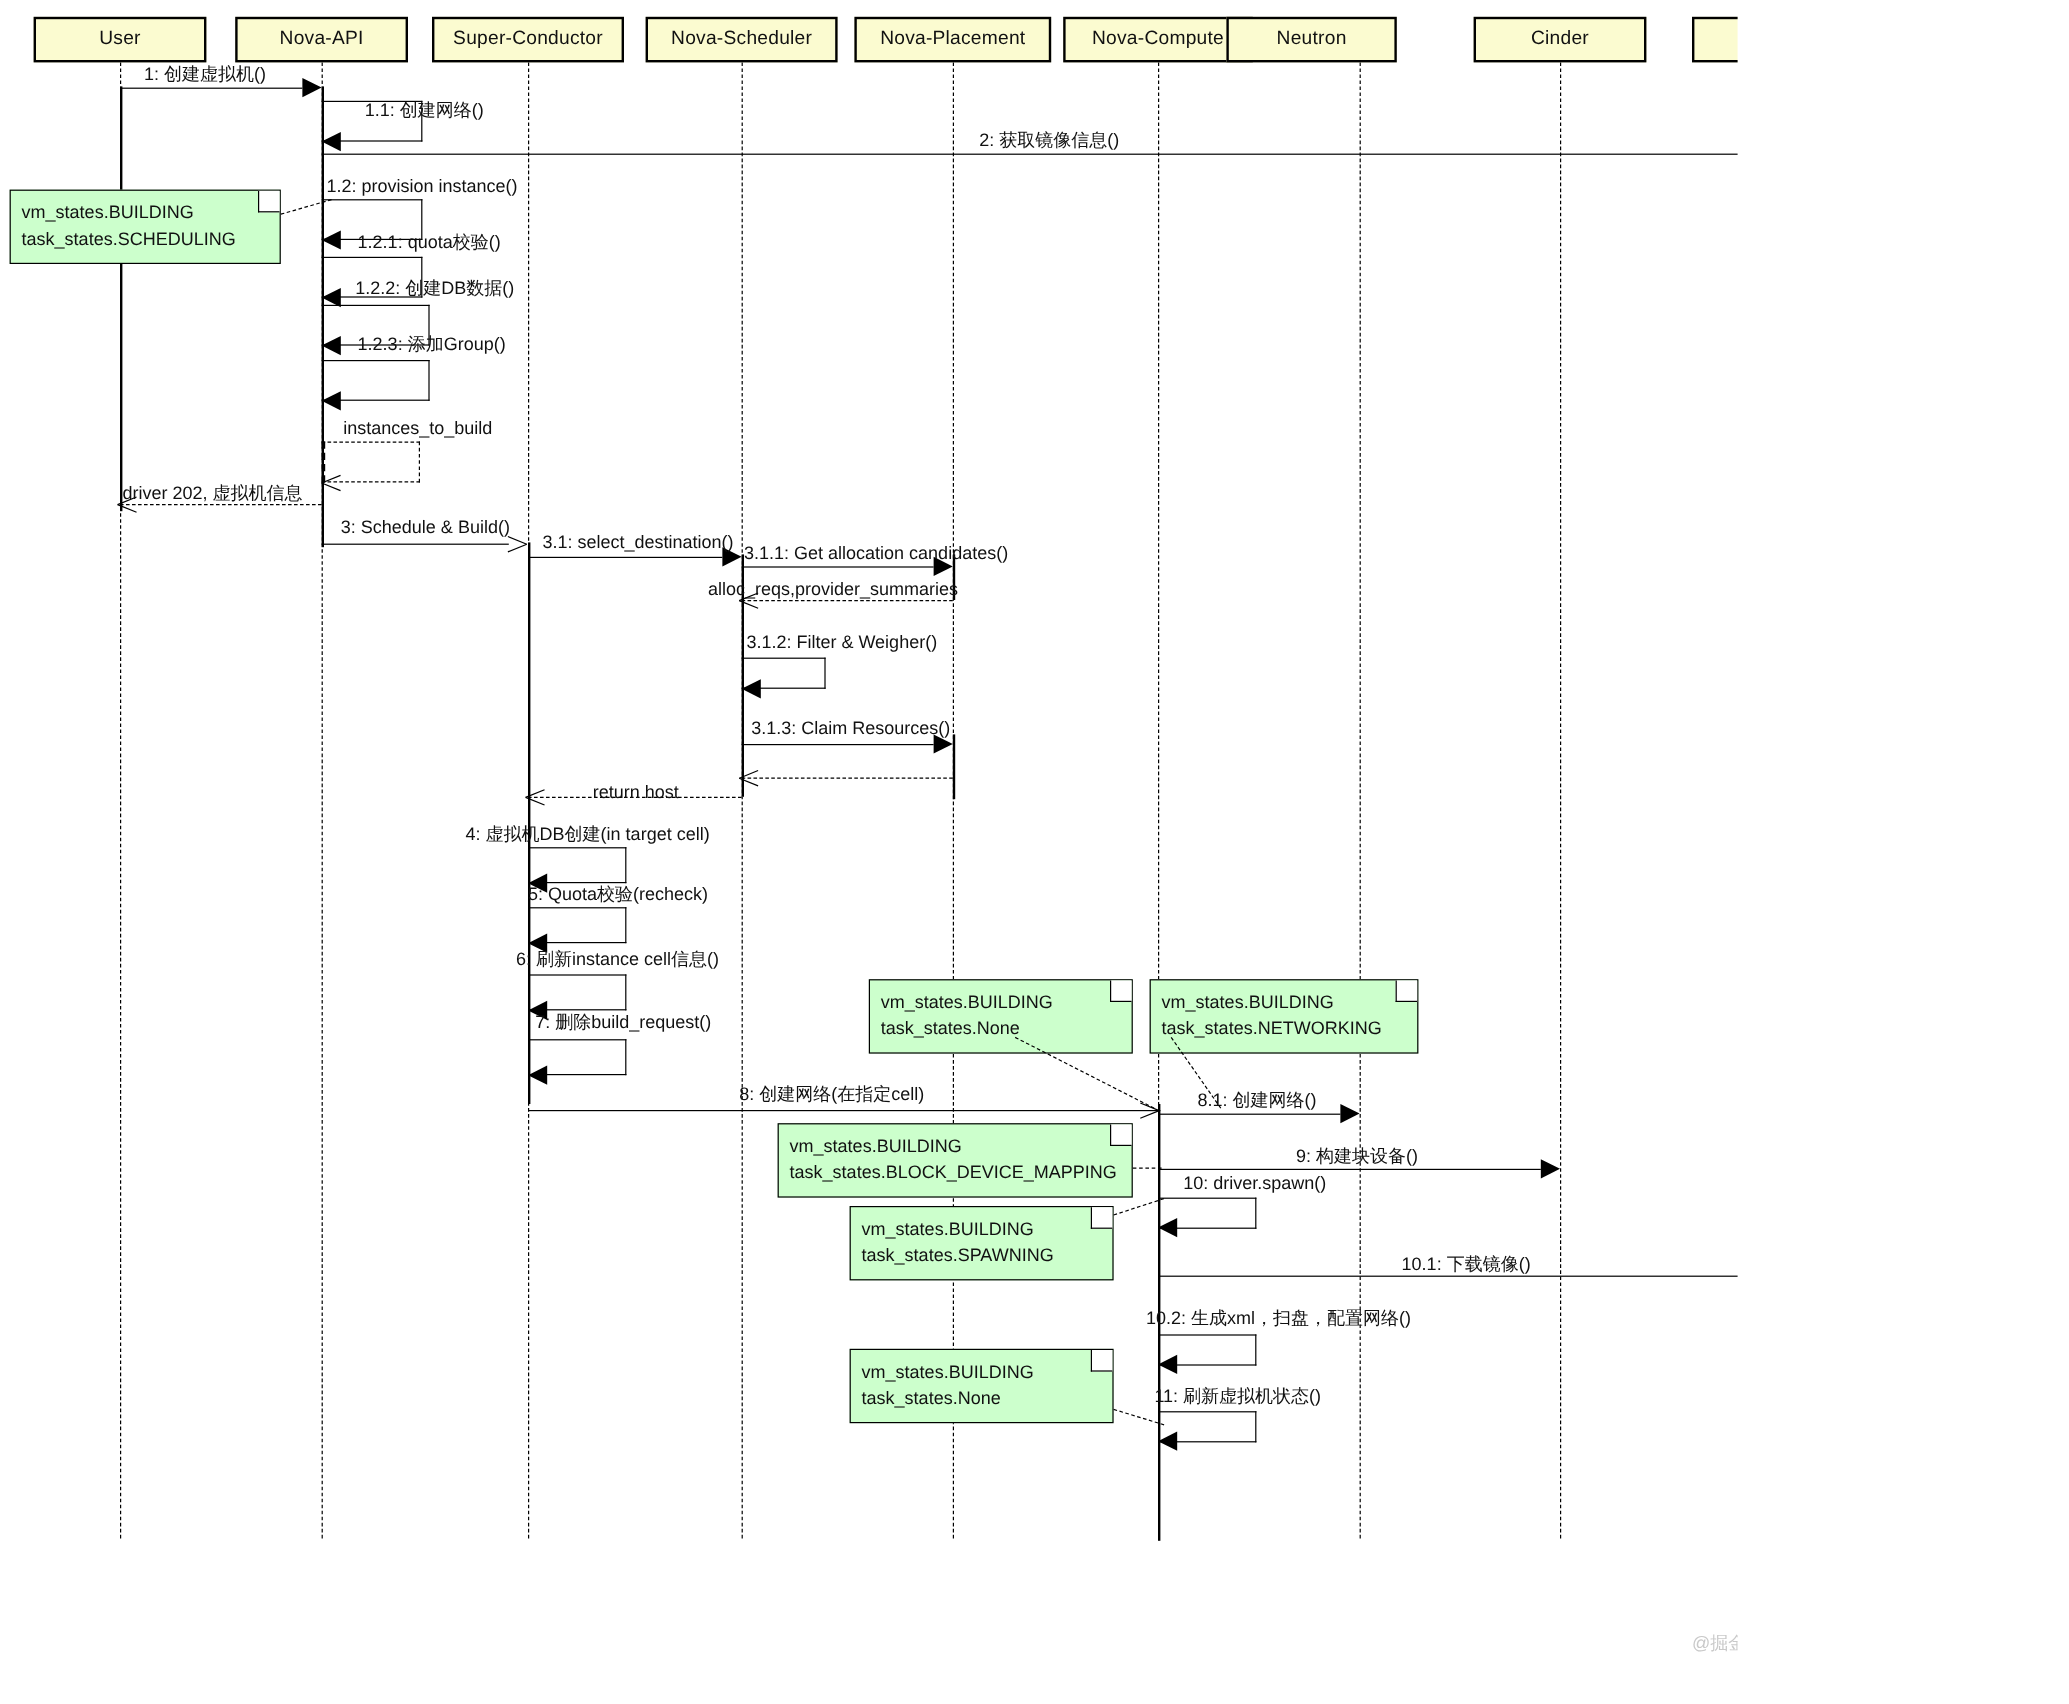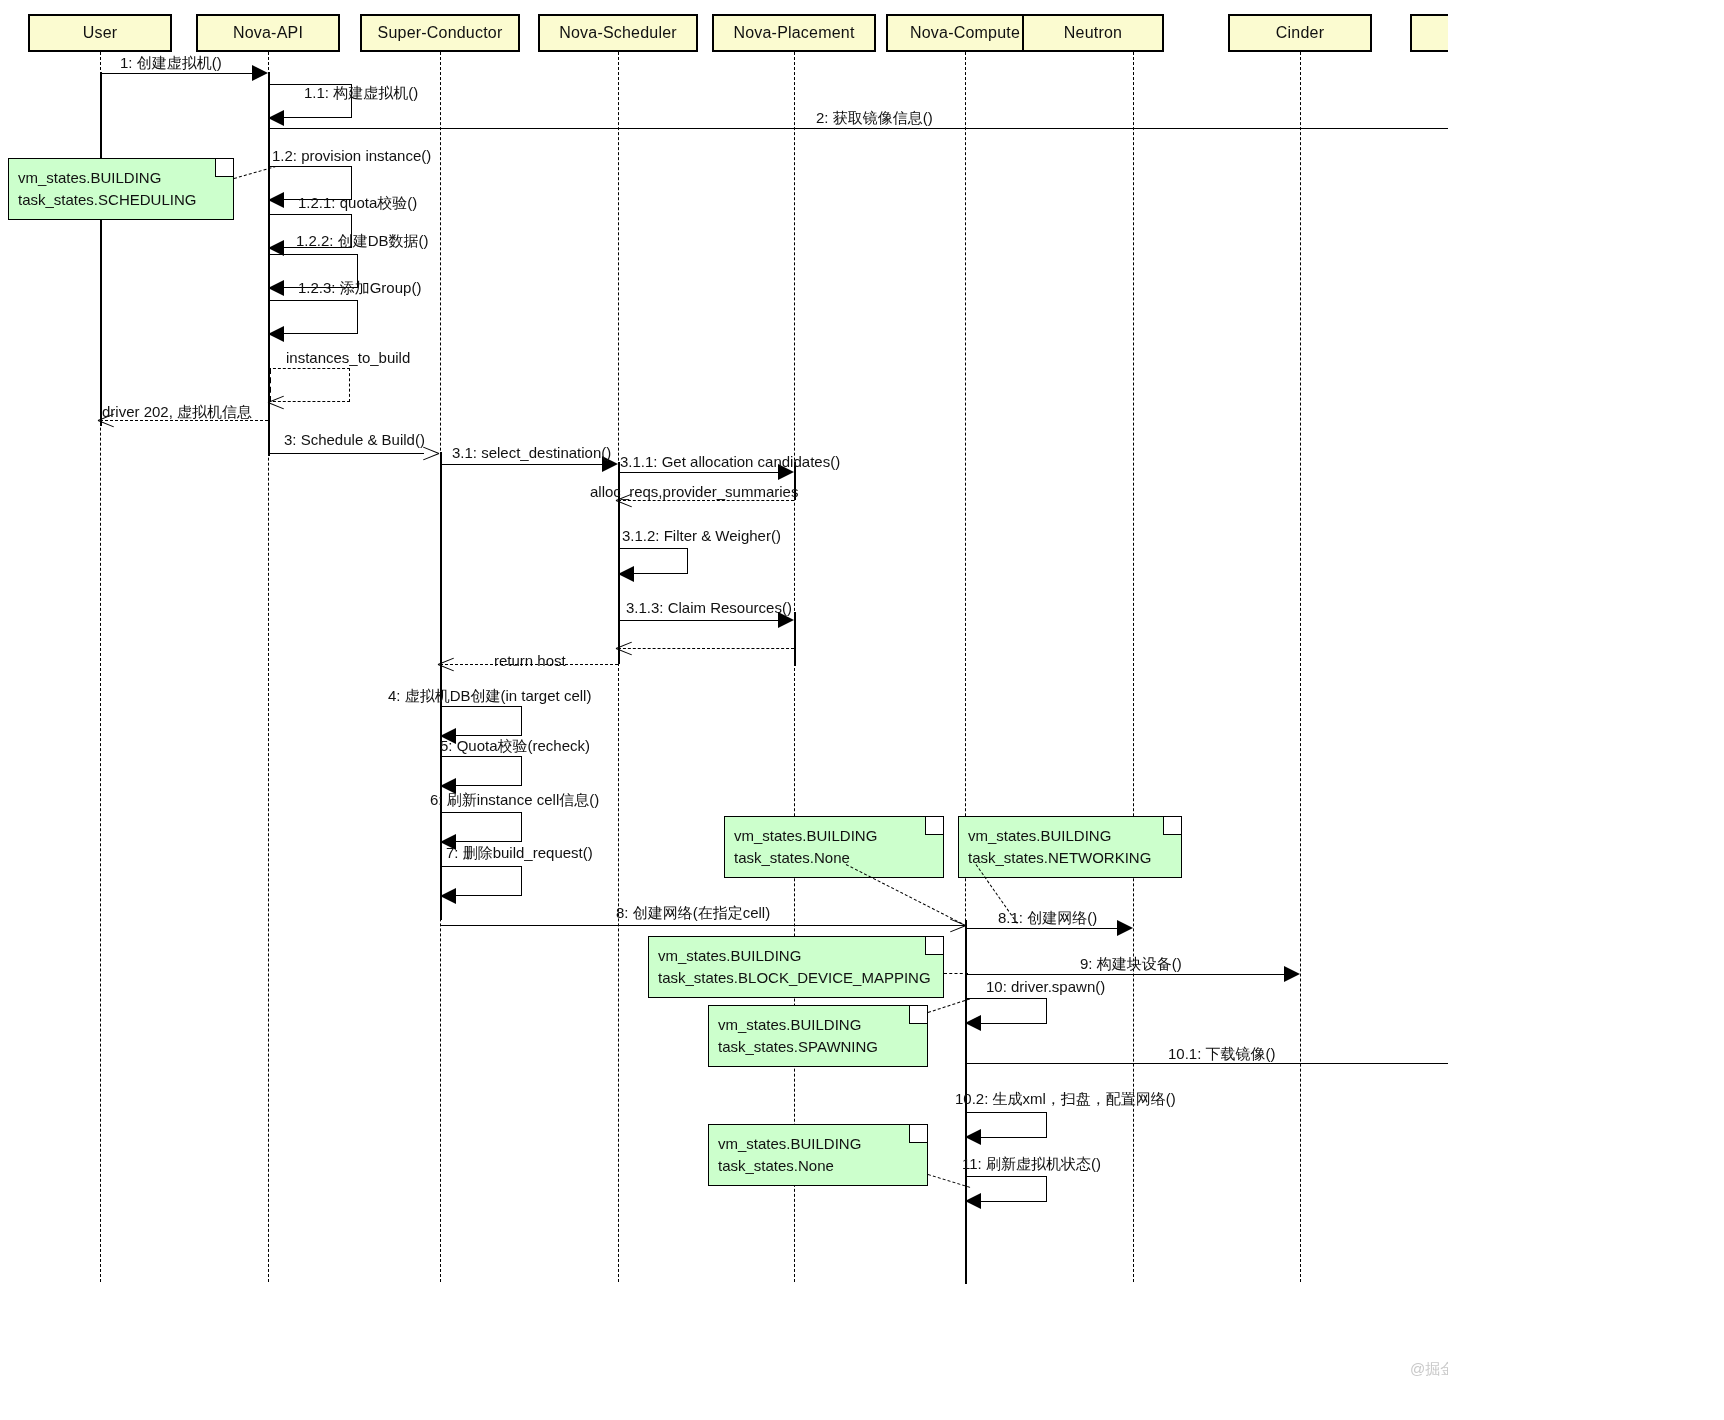--- a/index.html
+++ b/index.html
@@ -104,21 +104,21 @@
   <div class="lifeline-activation" style="left:794px;top:462px;height:36px;"></div>
   <div class="lifeline-activation" style="left:794px;top:612px;height:52px;"></div>
   <div class="lifeline-activation" style="left:965px;top:920px;height:362px;"></div>
 
   <div class="msg" style="left:100px;top:73px;width:152px;"></div>
   <div class="arrowhead ah-right-filled" style="left:252px;top:65px;"></div>
   <div class="msg-label" style="left:120px;top:55px;">1: 创建虚拟机()</div>
 
   <div class="selfcall" style="left:268px;top:84px;width:84px;height:34px;"></div>
   <div class="arrowhead ah-left-filled" style="left:268px;top:110px;"></div>
-  <div class="msg-label" style="left:304px;top:85px;">1.1: 构建虚拟机()</div>
+  <div class="msg-label" style="left:304px;top:85px;">1.1: 创建网络()</div>
 
   <div class="msg" style="left:268px;top:128px;width:1199px;"></div>
   <div class="arrowhead ah-right-filled" style="left:1467px;top:120px;"></div>
   <div class="msg-label" style="left:816px;top:110px;">2: 获取镜像信息()</div>
 
   <div class="selfcall" style="left:268px;top:166px;width:84px;height:34px;"></div>
   <div class="arrowhead ah-left-filled" style="left:268px;top:192px;"></div>
   <div class="msg-label" style="left:272px;top:148px;">1.2: provision instance()</div>
 
   <div class="selfcall" style="left:268px;top:214px;width:84px;height:34px;"></div>

